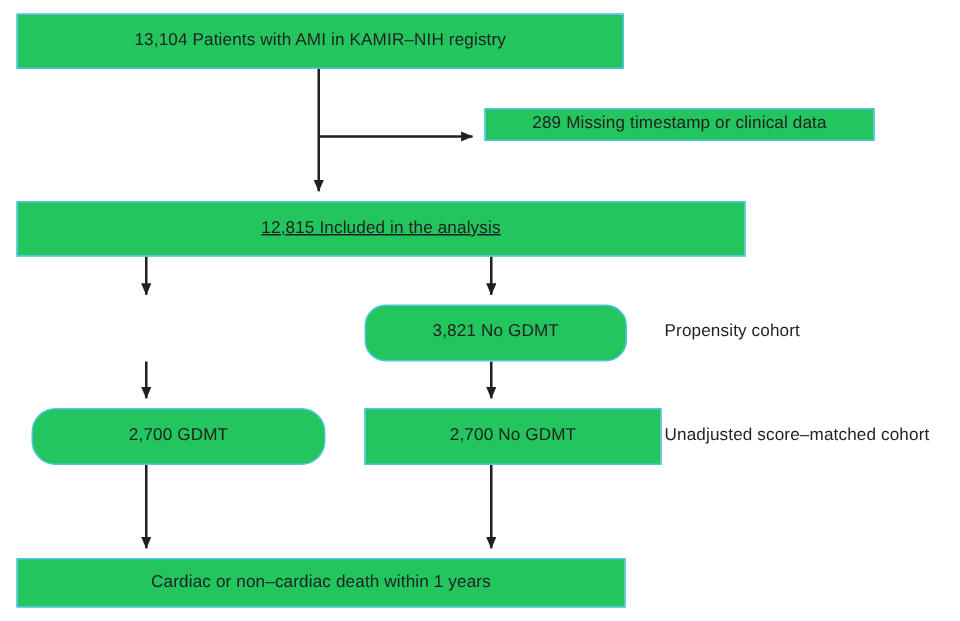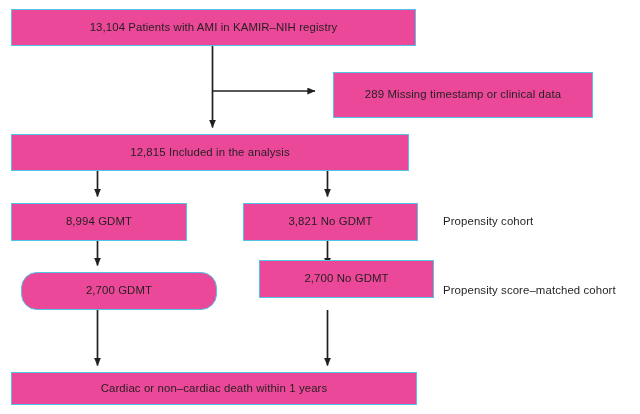--- a/index.html
+++ b/index.html
@@ -22,21 +22,21 @@
     position: absolute;
     left: 0;
     top: 0;
     width: 640px;
     height: 414px;
     pointer-events: none;
   }
   .node {
     position: absolute;
     box-sizing: border-box;
-    background: #ec4899;
+    background: #22c55e;
     border: 1.6px solid #52c4e6;
     display: flex;
     align-items: center;
     justify-content: center;
     color: #231f20;
     font-size: 11.4px;
     line-height: 1.2;
     letter-spacing: 0.1px;
     text-align: left;
     white-space: nowrap;
@@ -45,26 +45,26 @@
     position: absolute;
     color: #231f20;
     font-size: 11.4px;
     line-height: 1.2;
     letter-spacing: 0.1px;
     white-space: nowrap;
   }
 
   
   .n-total      { left: 11px;  top: 9px;   width: 405px; height: 37px; }
-  .n-excluded   { left: 333px; top: 72px;  width: 260px; height: 46px; }
-  .n-included   { left: 11px;  top: 134px; width: 398px; height: 37px; }
+  .n-excluded   { left: 323px; top: 72px;  width: 260px; height: 22px; }
+  .n-included   { left: 11px;  top: 134px; width: 486px; height: 37px; text-decoration: underline; }
   .n-gdmt1      { left: 11px;  top: 203px; width: 176px; height: 38px; }
-  .n-nogdmt1    { left: 243px; top: 203px; width: 175px; height: 38px; }
+  .n-nogdmt1    { left: 243px; top: 203px; width: 175px; height: 38px; border-radius: 14px; }
   .n-gdmt2      { left: 21px;  top: 272px; width: 196px; height: 38px; border-radius: 16px; }
-  .n-nogdmt2    { left: 243px; top: 260px; width: 175px; height: 38px; margin-left: 16px; }
+  .n-nogdmt2    { left: 243px; top: 272px; width: 198px; height: 38px; }
   .n-outcome    { left: 11px;  top: 372px; width: 406px; height: 33px; }
 
   
   .lbl-unadjusted { left: 443px; top: 215px; }
   .lbl-matched    { left: 443px; top: 284px; }
 </style>
 </head>
 <body>
 
 <div id="flowchart">
@@ -105,27 +105,26 @@
       <line x1="327.5" y1="310" x2="327.5" y2="365.5" stroke="#231f20" stroke-width="1.7" marker-end="url(#arrowhead)"></line>
     </g>
   </svg>
 
   <div class="node n-total">13,104 Patients with AMI in KAMIR–NIH registry</div>
 
   <div class="node n-excluded">289 Missing timestamp or clinical data</div>
 
   <div class="node n-included">12,815 Included in the analysis</div>
 
-  <div class="node n-gdmt1">8,994 GDMT</div>
 
   <div class="node n-nogdmt1">3,821 No GDMT</div>
 
   <div class="node n-gdmt2">2,700 GDMT</div>
 
   <div class="node n-nogdmt2">2,700 No GDMT</div>
 
   <div class="node n-outcome">Cardiac or non–cardiac death within 1 years</div>
 
   <div class="side-label lbl-unadjusted">Propensity cohort</div>
 
-  <div class="side-label lbl-matched">Propensity score–matched cohort</div>
+  <div class="side-label lbl-matched">Unadjusted score–matched cohort</div>
 
 </div>
 
 </body></html>

